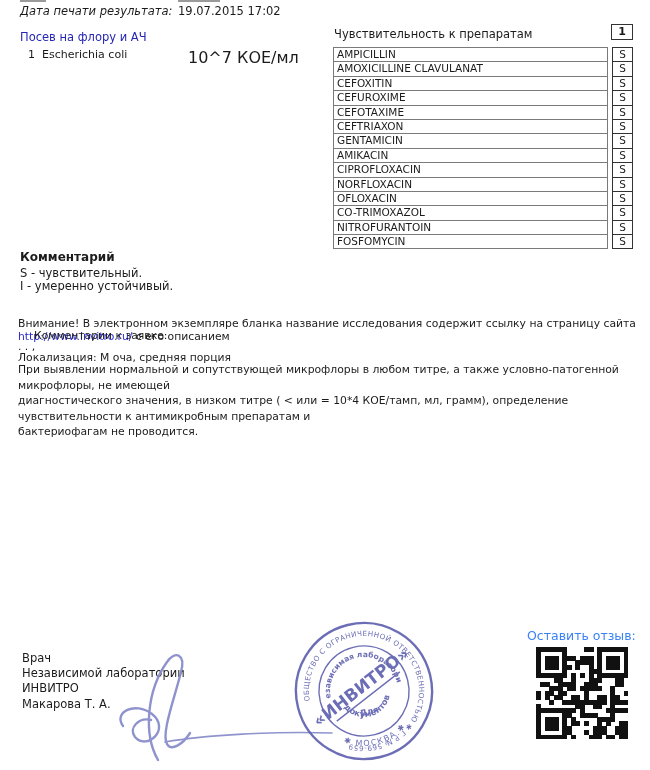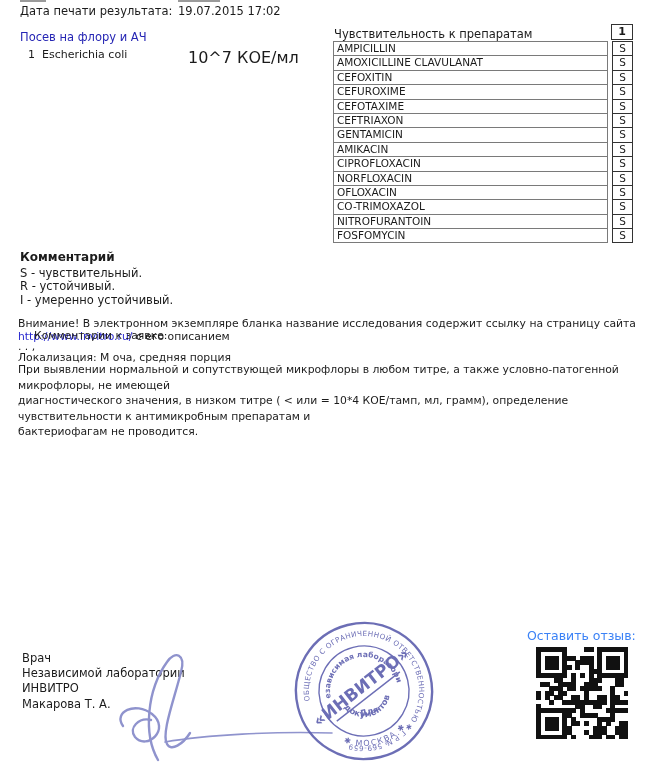--- a/index.html
+++ b/index.html
@@ -1,34 +1,34 @@
 <!DOCTYPE html>
 <html><head>
 <meta charset="utf-8">
 <style>
   html,body{margin:0;padding:0;background:#fff;}
   .page{position:relative;width:650px;height:770px;background:#ffffff;overflow:hidden;
         font-family:"DejaVu Sans","Liberation Sans",sans-serif;color:#1b1b1b;}
   .abs{position:absolute;}
   .artifact{position:absolute;top:0;height:2px;background:#9a9a9a;}
 
-  .date-label{top:4px;left:20px;font-size:11.5px;}
+  .date-label{top:4px;left:20px;font-size:11.5px;font-style:italic;}
   .date-value{top:4px;left:178px;font-size:11.5px;}
 
   .test-link{top:30px;left:20px;font-size:11.5px;color:#2525b4;cursor:pointer;}
   .org-num{top:48px;left:28px;font-size:11px;}
   .org-name{top:48px;left:42px;font-size:11px;}
   .org-titer{top:48px;left:188px;font-size:16px;}
 
   .sens-title{top:27px;left:334px;font-size:11.5px;}
   .sens-hdr{top:24px;left:611px;width:22px;height:16px;border:1px solid #333;box-sizing:border-box;
             font-size:11px;font-weight:bold;text-align:center;line-height:14px;}
   .sens-table{top:41px;left:333px;width:301px;display:flex;flex-direction:column;}
   .drow{display:flex;height:15.4px;margin-top:-1px;}
-  .drow:first-child{margin-top:0;}
+  .drow:first-child{margin-top:6px;}
   .dname{width:275px;box-sizing:border-box;border:1px solid #7a7a7a;font-size:10.5px;
          padding-left:3px;line-height:13.5px;background:#fff;}
   .dres{width:21px;margin-left:4px;box-sizing:border-box;border:1px solid #333;font-size:10.5px;
         text-align:center;line-height:13.5px;background:#fff;}
 
   .comment-title{top:250px;left:20px;font-size:12px;font-weight:bold;}
   .comment-lines{top:267px;left:20px;font-size:11.5px;line-height:13.3px;}
 
   .note{font-size:10.8px;}
   .note-attention{top:317px;left:18px;}
@@ -118,21 +118,20 @@
       </div>
       <div class="drow">
         <div class="dname">FOSFOMYCIN</div>
         <div class="dres">S</div>
       </div>
     </div>
 
   <div class="abs comment-title">Комментарий</div>
   <div class="abs comment-lines">
     <div>S - чувствительный.</div>
-    <div>R - устойчивый.</div>
     <div>I - умеренно устойчивый.</div>
   </div>
 
   <div class="abs note note-attention"><span>Внимание! В электронном экземпляре бланка название исследования содержит ссылку на страницу сайта </span><a class="note-link">http://www.invitro.ru/</a><span> с его описанием</span></div>
   <div class="abs note note-request">Комментарии к заявке:</div>
   <div class="abs note note-dots">. . ,</div>
   <div class="abs note note-local">Локализация: М оча, средняя порция</div>
   <div class="abs note note-disc">
     <div>При выявлении нормальной и сопутствующей микрофлоры в любом титре, а также условно-патогенной микрофлоры,  не имеющей</div>
     <div>диагностического значения, в низком титре ( &lt; или =  10*4 КОЕ/тамп, мл, грамм), определение чувствительности к антимикробным препаратам и</div>

